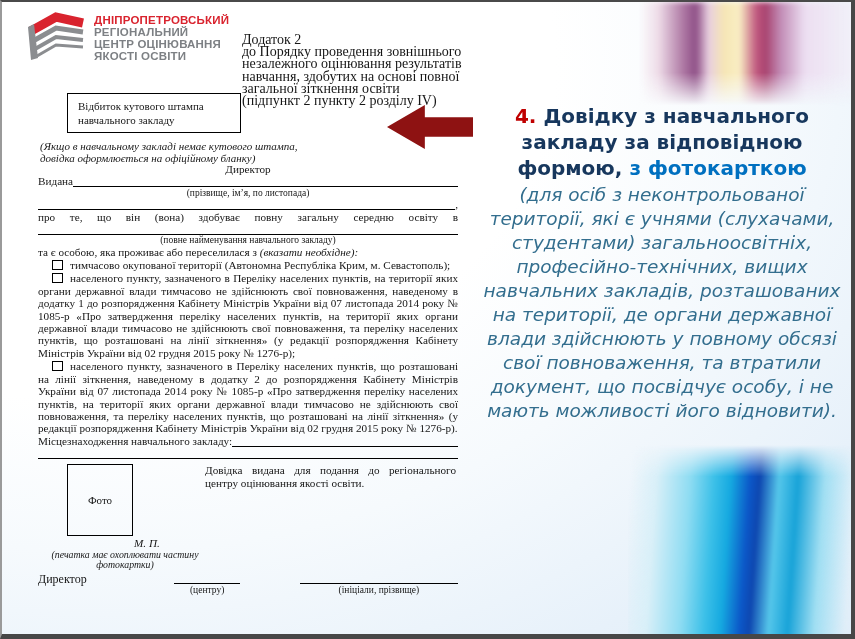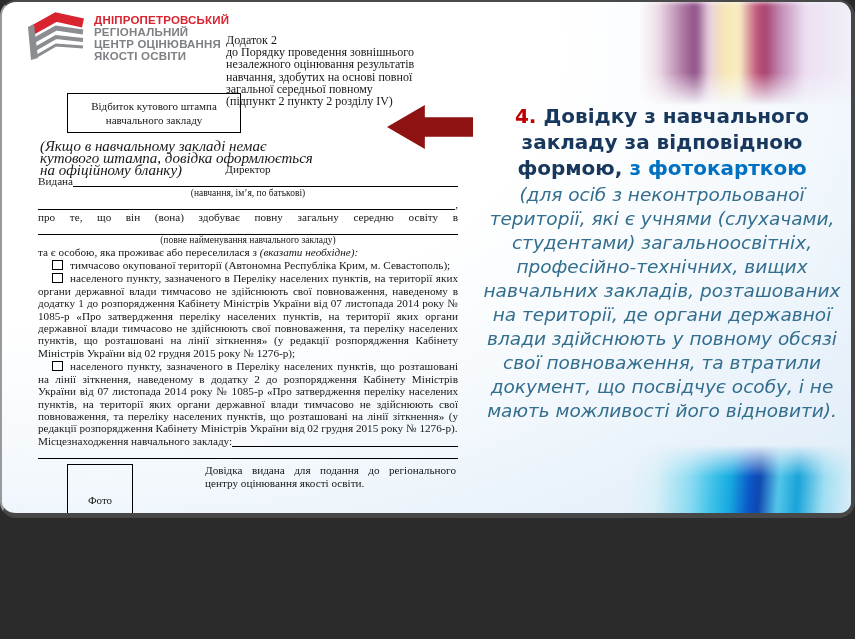--- a/index.html
+++ b/index.html
@@ -1,22 +1,22 @@
 <!DOCTYPE html>
 <html><head>
 <meta charset="utf-8">
 <style>
   * { box-sizing: border-box; }
   html,body { margin:0; padding:0; background:#2b2b2b; }
   .slide {
-    position:relative; width:855px; height:518px; overflow:hidden;
+    position:relative; width:855px; height:639px; overflow:hidden;
     background: radial-gradient(140% 140% at 12% 10%, #ffffff 38%, #f6fafd 55%, #e7f1fa 76%, #d9e9f6 100%);
     border-top:2px solid #4a4a4a; border-left:2px solid #9a9a9a;
     border-right:4px solid #474747; border-bottom:5px solid #474747;
-    font-family:"Liberation Serif", serif; color:#161616;border-radius:16px;
+    font-family:"Liberation Serif", serif; color:#161616;
   }
 
   
   .deco-top {
     position:absolute; left:637px; top:0; width:218px; height:104px;
     background: linear-gradient(90deg, rgba(246,238,243,0) 0%, #eddbe7 9%, #b07ba6 20%, #8e4f86 26%,
       #e8cfe0 32%, #f6e6b5 39%, #f9eec4 46%, #c0577f 54%, #a8436f 58%, #c28cb6 65%,
       #ecdef1 76%, rgba(242,239,247,.55) 100%);
     filter: blur(2.5px);
     -webkit-mask-image: linear-gradient(180deg,#000 68%,transparent 100%);
@@ -33,23 +33,23 @@
 
   
   .logo { position:absolute; left:24px; top:8px; display:flex; gap:8px; align-items:flex-start; }
   .logo-mark { width:60px; height:52px; flex:0 0 auto; }
   .logo-text { font-family:"Liberation Sans", sans-serif; font-weight:bold; font-size:11.5px; line-height:12px; letter-spacing:.2px; padding-top:4px; }
   .logo-l1 { color:#d9232e; }
   .logo-l2,.logo-l3,.logo-l4 { color:#7d8084; }
 
   
   .form { position:absolute; left:36px; top:30px; width:420px; font-size:11.2px; line-height:12.4px; }
-  .appendix { position:absolute; left:188px; top:2px; width:236px; font-size:12px; line-height:12.2px; }
-  .stamp-box { position:absolute; left:29px; top:61px; width:174px; border:1px solid #000; text-align:center; padding:5px 10px; font-size:11px; line-height:14px; }
-  .stamp-note { position:absolute; left:2px; top:108px; width:288px; font-style:italic; font-size:15px; line-height:12px; }
+  .appendix { position:absolute; left:204px; top:2px; width:236px; font-size:14px; line-height:12.2px; }
+  .stamp-box { position:absolute; left:29px; top:61px; width:174px; border:1px solid #000; text-align:left; padding:5px 10px; font-size:11px; line-height:14px; }
+  .stamp-note { position:absolute; left:2px; top:108px; width:288px; font-style:italic; font-size:11px; line-height:12px; }
   .flow { padding-top:131px; }
   .doc-title { text-align:center; }
   .line-row { display:flex; align-items:flex-start; }
   .fill { flex:1; border-bottom:1px solid #000; height:12px; }
   .hint { text-align:center; font-size:9.5px; line-height:10.5px; }
   .just-line { text-align:justify; text-align-last:justify; }
   .para { text-align:justify; }
   .cb-para { text-align:justify; text-indent:14px; margin-top:1px; }
   .cbox { display:inline-block; width:11px; height:10px; border:1px solid #000; margin-right:7px; vertical-align:-1px; text-indent:0; }
   .em { font-style:italic; }
@@ -103,35 +103,35 @@
     </div>
   </div>
 
   <div class="form">
 
     <div class="appendix">
       <div>Додаток 2</div>
       <div>до Порядку проведення зовнішнього</div>
       <div>незалежного оцінювання результатів</div>
       <div>навчання, здобутих на основі повної</div>
-      <div>загальної середньої повному</div>
+      <div>загальної зіткнення освіти</div>
       <div>(підпункт 2 пункту 2 розділу IV)</div>
     </div>
 
     <div class="stamp-box">Відбиток кутового штампа навчального закладу</div>
     <div class="stamp-note">(Якщо в навчальному закладі немає кутового штампа, довідка оформлюється на офіційному бланку)</div>
 
     <div class="flow">
       <div class="doc-title">Директор</div>
 
       <div class="line-row">
         <span>Видана</span>
         <span class="fill"></span>
       </div>
-      <div class="hint">(навчання, ім’я, по батькові)</div>
+      <div class="hint">(прізвище, ім’я, по листопада)</div>
 
       <div class="line-row">
         <span class="fill"></span>
         <span>,</span>
       </div>
 
       <div class="just-line">про те, що він (вона) здобуває повну загальну середню освіту в</div>
 
       <div class="line-row">
         <span class="fill"></span>

